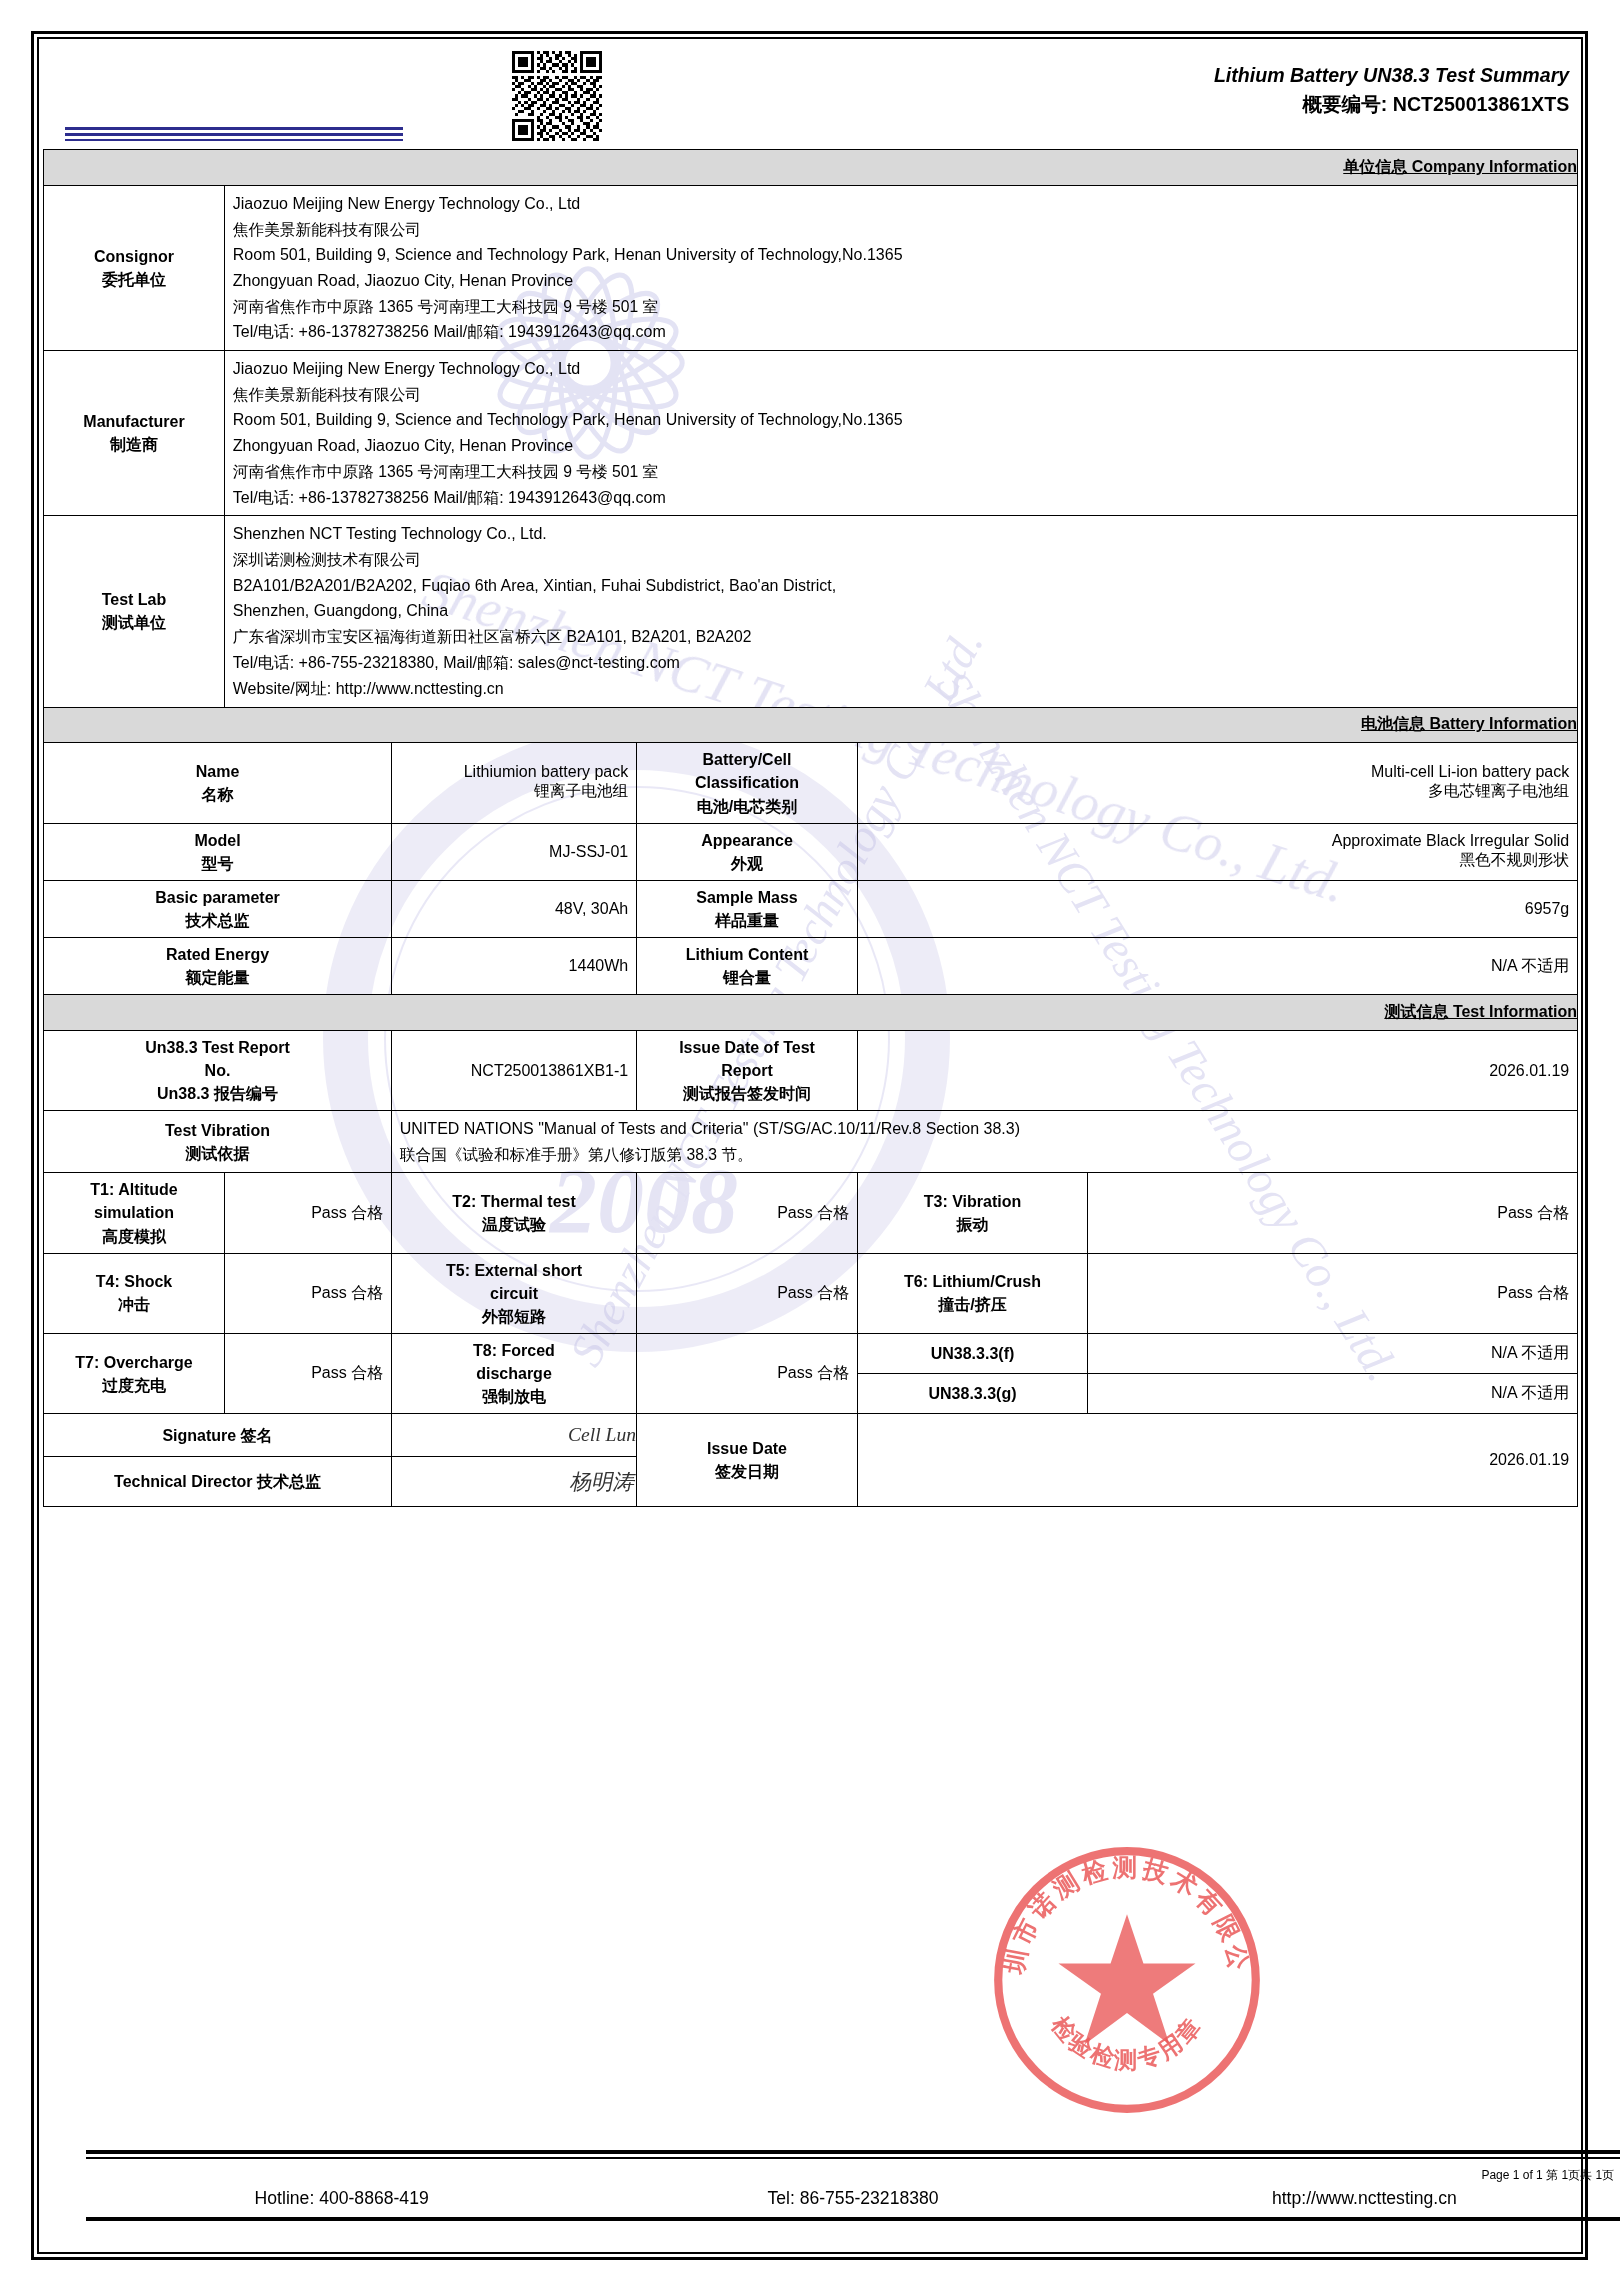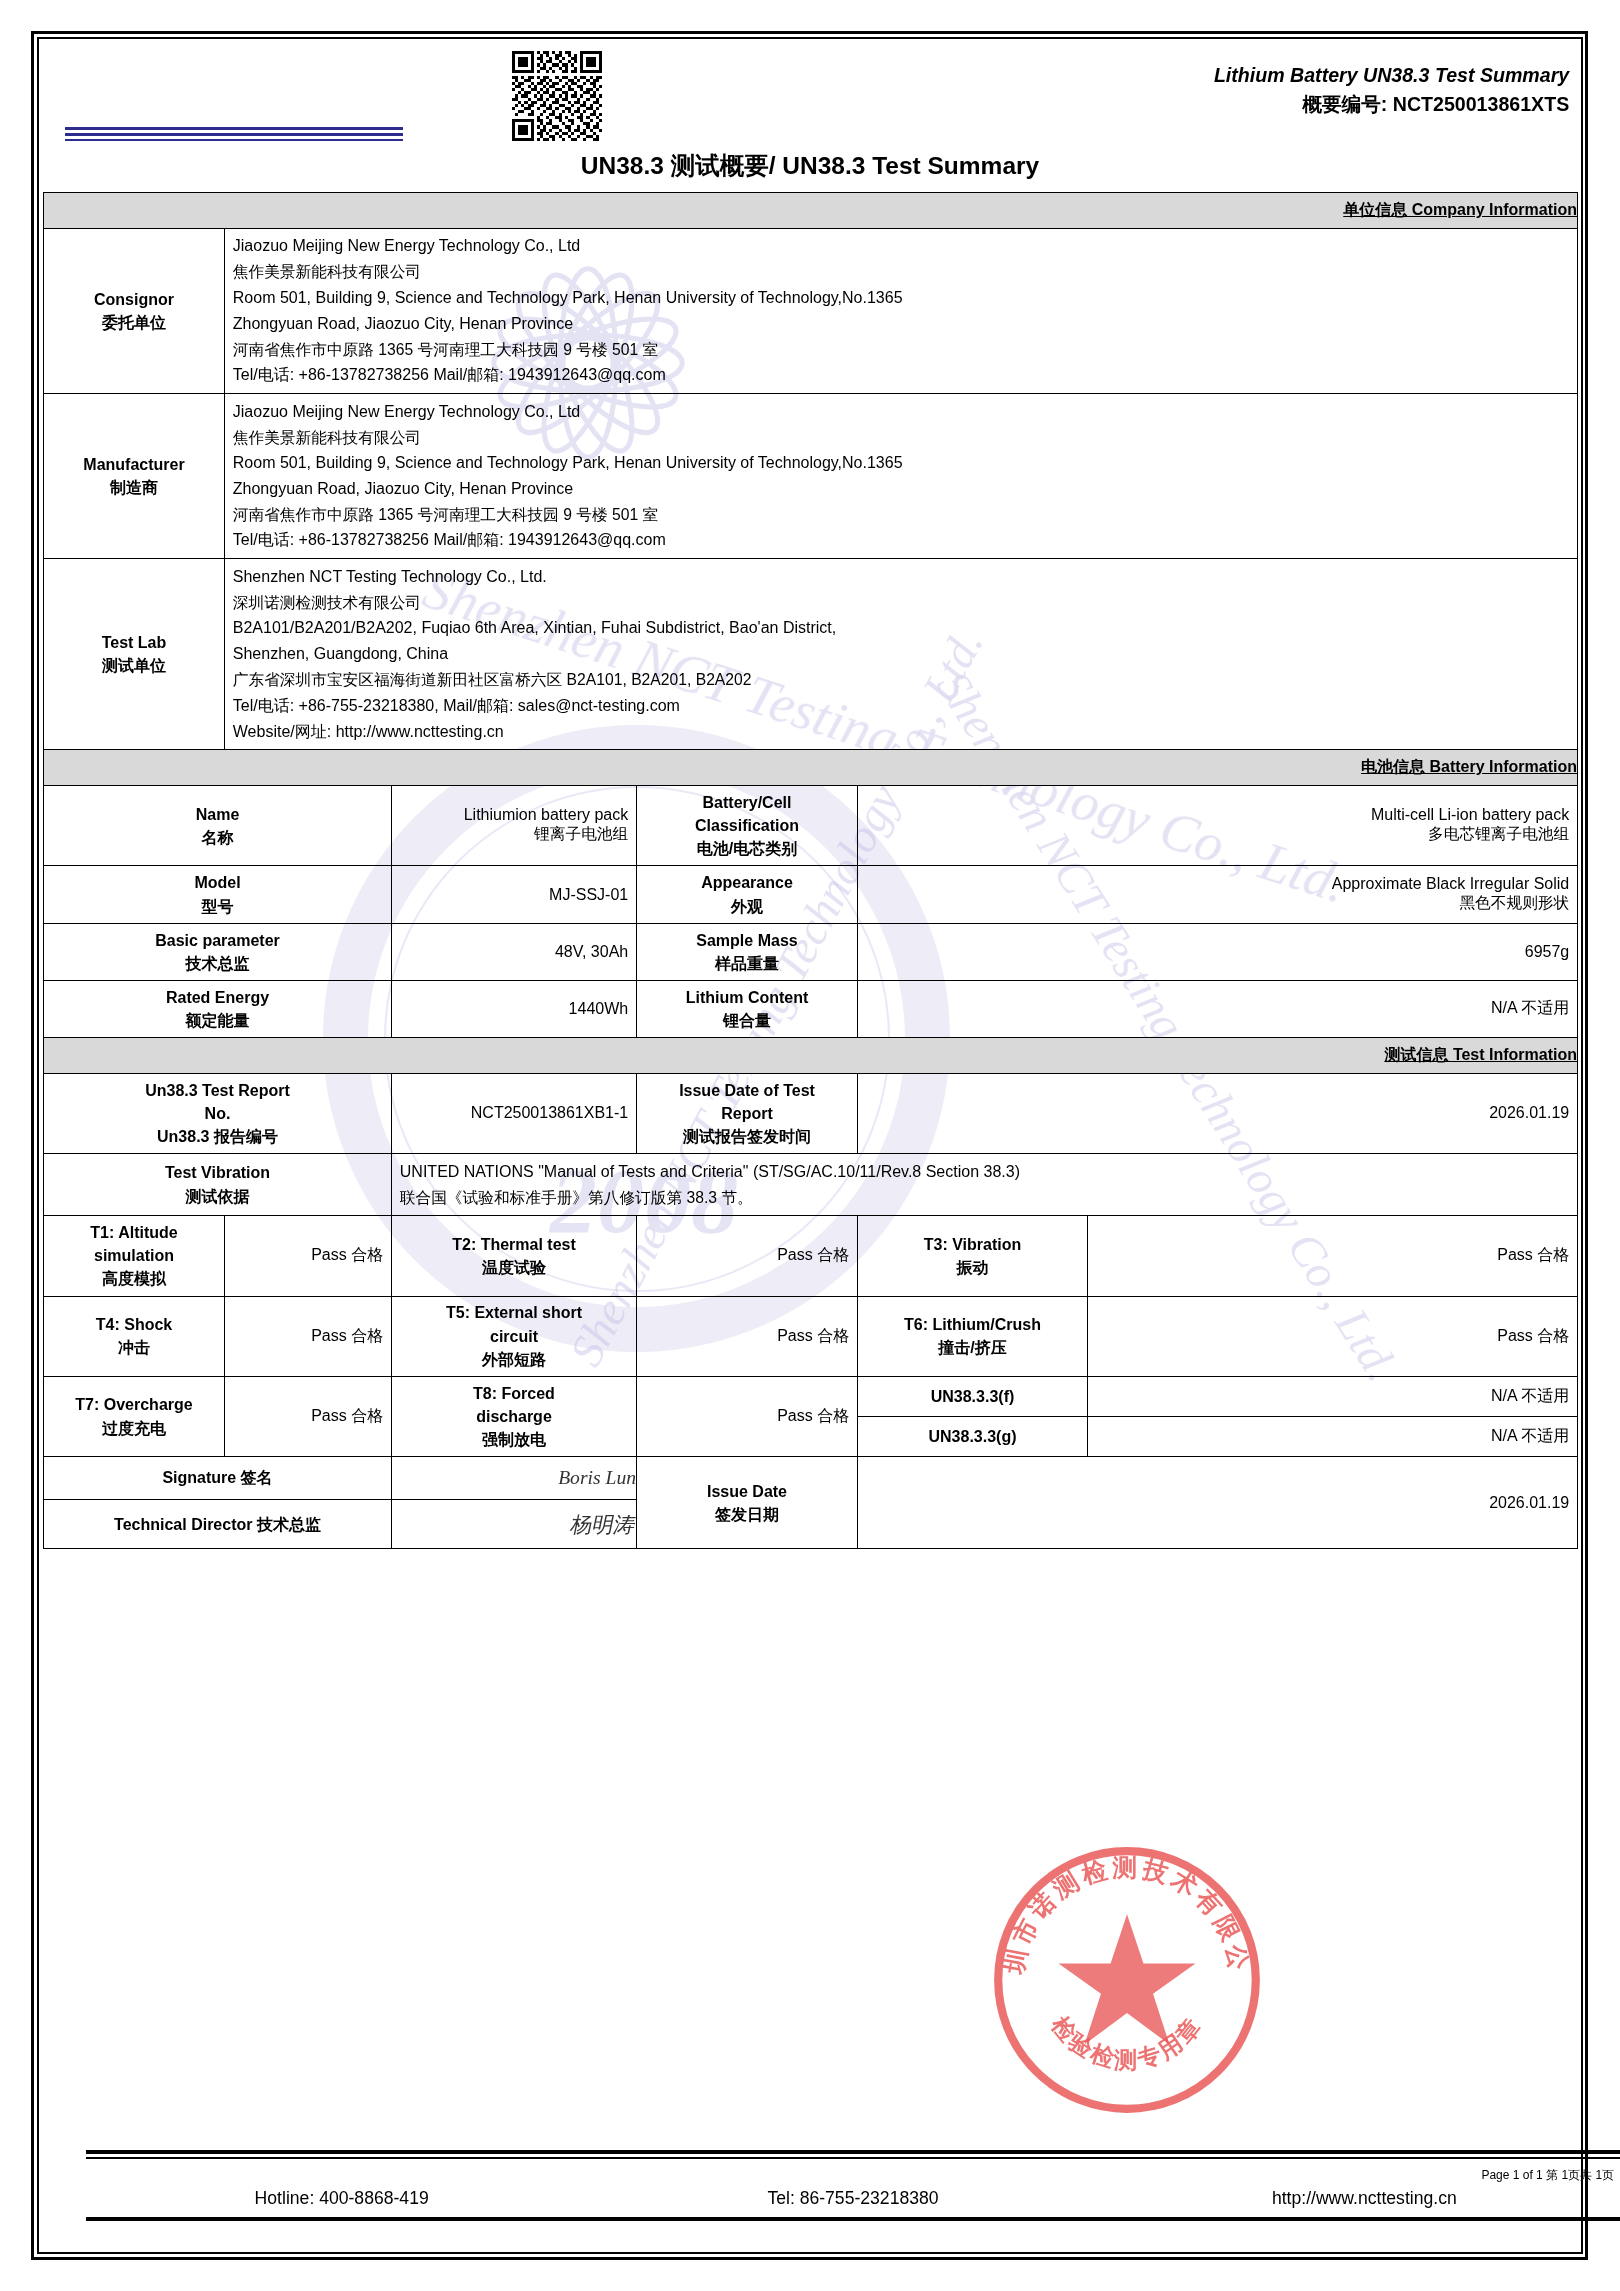--- a/index.html
+++ b/index.html
@@ -406,21 +406,20 @@
 
       <div class="hdr-right">
         <div class="l1">Lithium Battery UN38.3 Test Summary</div>
         <div class="l2">
           <span>概要编号:</span>
           <span>NCT250013861XTS</span>
         </div>
       </div>
     </div>
 
-    <div class="doc-title">UN38.3 测试概要/ UN38.3 Test Summary</div>
 
     <table class="main">
       <colgroup>
         <col style="width:181px">
           <col style="width:167px">
         <col style="width:245px">
           <col style="width:221px">
         <col style="width:230px">
           <col style="width:490px">
       </colgroup>
@@ -626,21 +625,21 @@
         <td class="ctr">N/A 不适用</td>
       </tr>
       <tr>
         <td class="lbl">UN38.3.3(g)</td>
         <td class="ctr">N/A 不适用</td>
       </tr>
 
       <tr>
         <td class="lbl" colspan="2">Signature 签名</td>
         <td class="ctr" style="padding:9.8px 0;">
-          <span class="sig">Boris Lun</span>
+          <span class="sig">Cell Lun</span>
         </td>
         <td class="lbl" rowspan="2">
           <div>Issue Date</div>
           <div>签发日期</div>
         </td>
         <td class="ctr" colspan="2" rowspan="2">2026.01.19</td>
       </tr>
       <tr>
         <td class="lbl" colspan="2">Technical Director 技术总监</td>
         <td class="ctr" style="padding:9.8px 0;">

